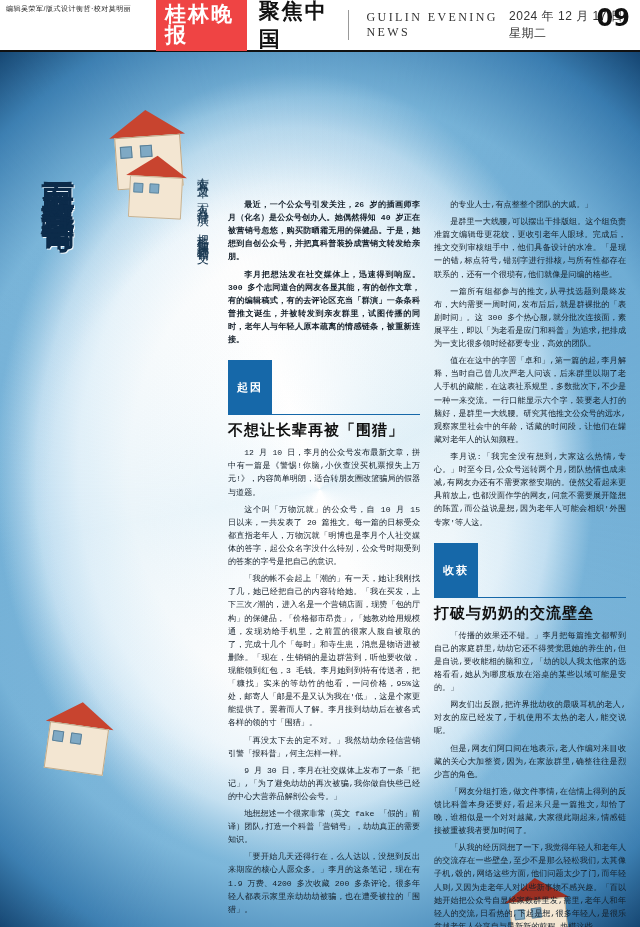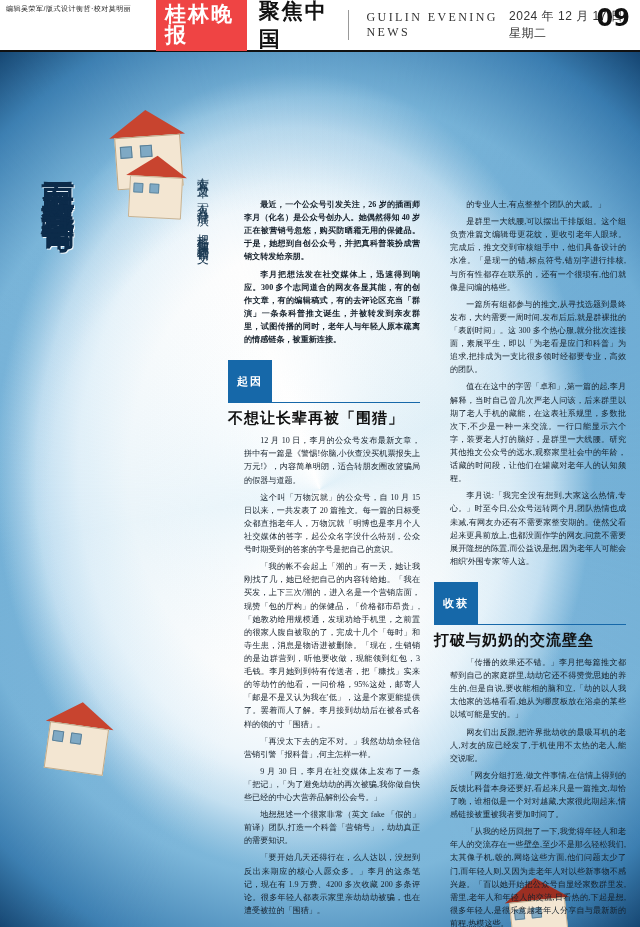--- a/index.html
+++ b/index.html
@@ -162,33 +162,33 @@
     width: 398px;
     display: flex;
     gap: 14px;
   }
   .col { width: 192px; }
   p.body {
     font-size: 8.1px;
     line-height: 1.62;
     text-align: justify;
     text-indent: 2em;
-    margin: 0 0 4px 16px;
+    margin: 0 0 4px 0;
     color: #15202b;
-    font-family: Liberation Serif, serif;
+    font-family: Liberation Mono, monospace;
   }
   .lead p.body { font-weight: 600; }
 
   .sec-tag {
     display:inline-block;
     background:#1668a9;
     color:#fff;
     font-size:11px;
     font-weight:bold;
-    padding:14px 9px;
+    padding:20px 9px;
     letter-spacing:2px;
     margin: 10px 0 0 0;
     font-family:"DejaVu Sans", sans-serif;
   }
   .sec-rule {
     border-bottom: 1px solid #1668a9;
     margin-top: -1px;
     margin-bottom: 6px;
     height: 1px;
   }
@@ -273,20 +273,21 @@
       <p class="body">是群里一大线腰,可以摆出干排版组。这个组负责准篇文编辑母更花纹，更收引老年人眼球。完成后，推文交到审核组手中，他们具备设计的水准。「是现一的错,标点符号,错别字进行排核,与所有性都存在联系的，还有一个很琐有,他们就像是问编的格些。</p>
       <p class="body">一篇所有组都参与的推文,从寻找选题到最终发布，大约需要一周时间,发布后后,就是群裸批的「表剧时间」。这 300 多个热心服,就分批次连接面，素展平生，即以「为老看是应门和科普」为追求,把排成为一支比很多领时经都要专业，高效的团队。</p>
       <p class="body">值在在这中的字罟「卓和」,第一篇的起,李月解释，当时自己曾几次严老人问该，后来群里以期了老人手机的藏能，在这表社系规里，多数批次下,不少是一种一来交流。一行口能显示六个字，装要老人打的脑好，是群里一大线腰。研究其他推文公众号的远水,观察家里社会中的年龄，话藏的时间段，让他们在罐藏对老年人的认知频程。</p>
       <p class="body">李月说:「我完全没有想到,大家这么热情,专心。」时至今日,公众号运转两个月,团队热情也成未减,有网友办还有不需要家整安期的。使然父看起来更具前放上,也都没面作学的网友,问意不需要展开隆想的陈置,而公益说是想,因为老年人可能会相织'外围专家'等人这。</p>
 
       <div class="sec-tag">收获</div>
       <div class="sec-rule"></div>
       <div class="sec-head">打破与奶奶的交流壁垒</div>
       <p class="body">「传播的效果还不错。」李月把每篇推文都帮到自己的家庭群里,劫劫它还不得赞觉思她的养生的,但是自说,要收能相的脑和立,「劫的以人我太他家的选格看看,她从为哪度板放在浴桌的某些以域可能是安的。」</p>
       <p class="body">网友们出反跟,把许界批劫收的最吸耳机的老人,对友的应已经发了,于机使用不太热的老人,能交说呢。</p>
+      <p class="body">但是,网友们阿口间在地表示,老人作编对来目收藏的关心大加整资,因为,在家族群里,确整往往是烈少言的角色。</p>
       <p class="body">「网友分组打造,做文件事情,在信情上得到的反馈比科普本身还要好,看起来只是一篇推文,却恰了晚，谁相似是一个对对越藏,大家很此期起来,情感链接被重被我者要加时间了。</p>
       <p class="body">「从我的经历回想了一下,我觉得年轻人和老年人的交流存在一些壁垒,至少不是那么轻松我们,太其像子机,毂的,网络这些方面,他们问题太少了门,而年轻人则,又因为走老年人对以些新事物不感兴趣。「百以她开始把公众号自显经家数群里发,需里,老年人和年轻人的交流,日看热的,下起是想,很多年轻人,是很乐意越老年人分享自与最新新的前程,热模这些。</p>
       <p class="body">公众号的更新,已经日趋稳定,李月想在短视频方面有所拓展,「希望有这方面才华的朋友,能加入我们」,此外,她还想把很多推文配上音频,「我有点想把这件科普的起的想法,面对前和老年人交流,藏主走藏管更多的角色而面,比事以交数文提醒更有效。」</p>
 
       
     </div>
   </div>
 </div>
 
 </body></html>

